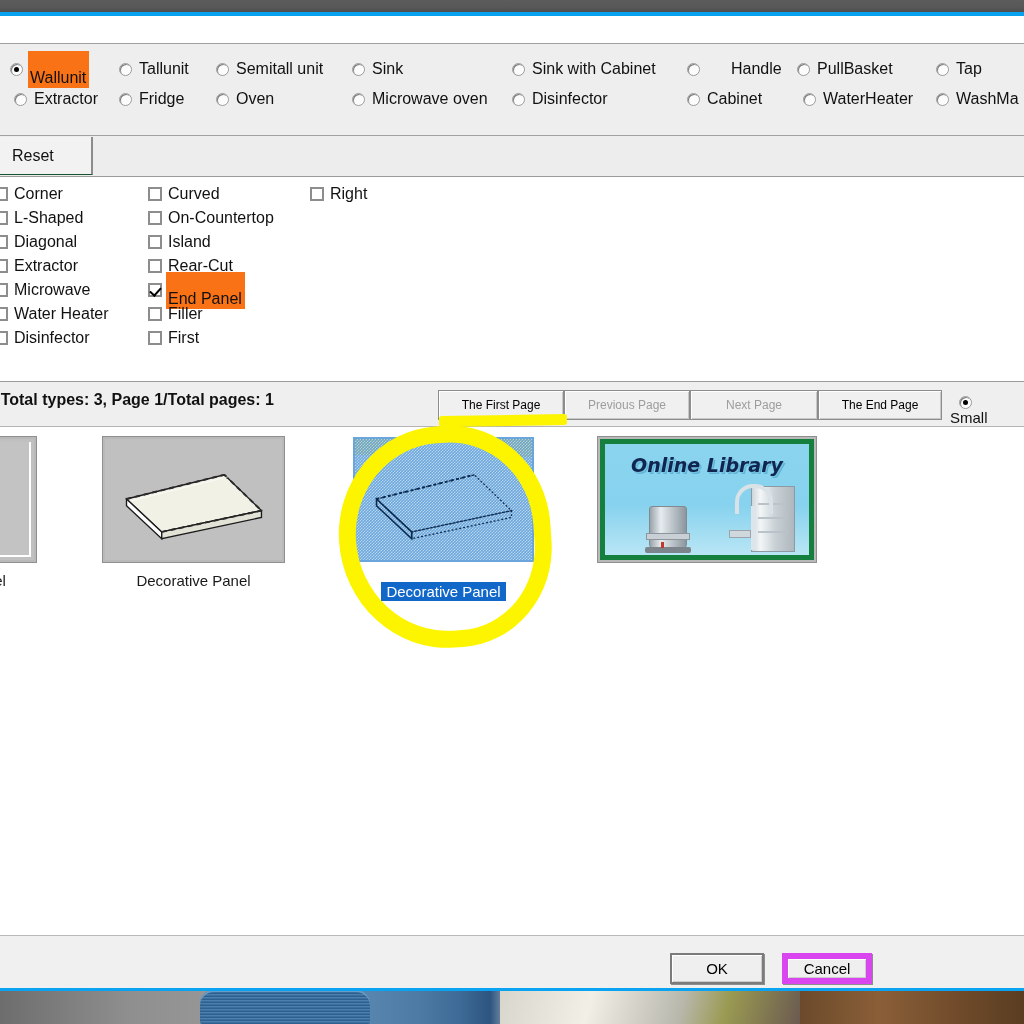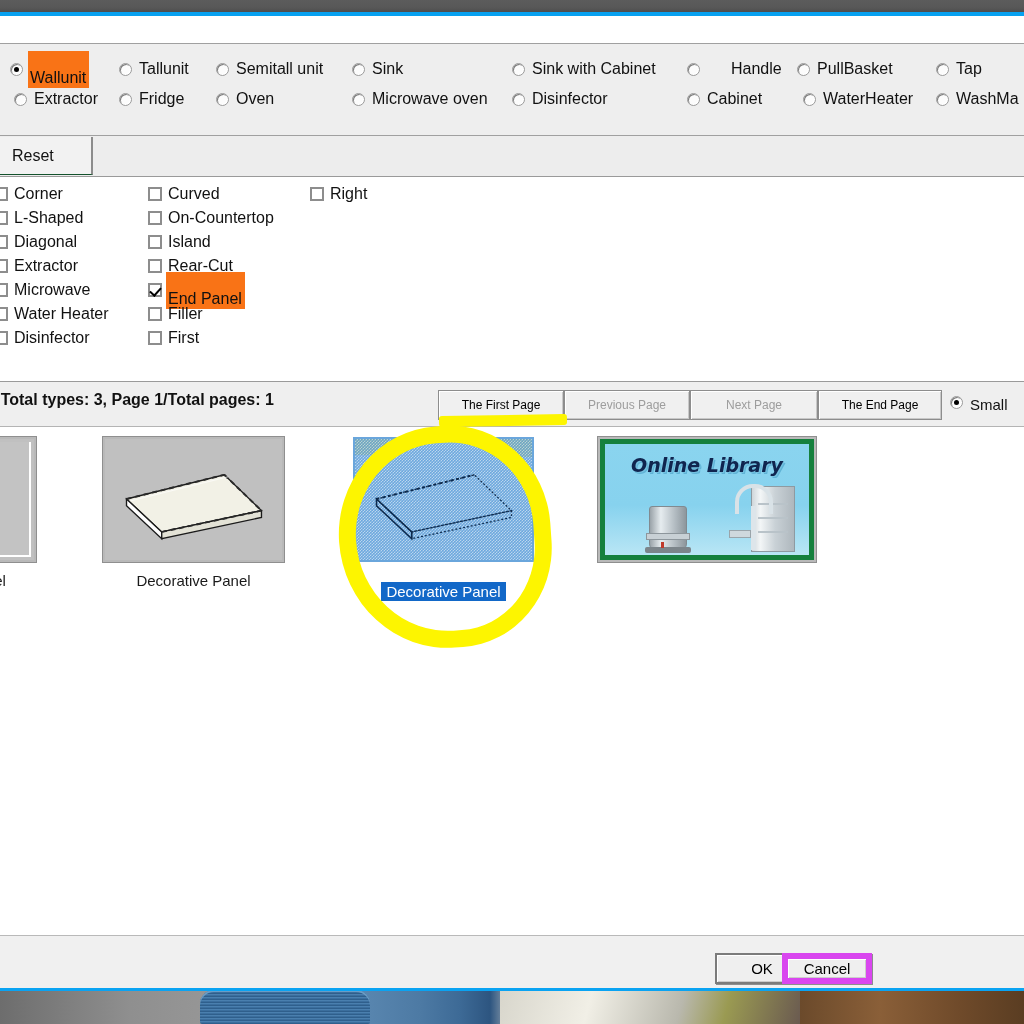--- a/index.html
+++ b/index.html
@@ -135,21 +135,21 @@
     position:absolute;top:8px;height:30px;
     background:#f0f0f0;
     border:1px solid #8d8d8d;
     box-shadow:inset 1px 1px 0 #ffffff, inset -1px -1px 0 #c8c8c8;
     display:flex;align-items:center;justify-content:center;
     font-size:12px;color:#000;box-sizing:border-box;cursor:default;
   }
   .pg-btn.disabled{color:#9d9d9d;}
   .size-radio{
     position:absolute;left:950px;top:14px;height:20px;
-    display:flex;align-items:flex-start;font-size:15px;color:#111;white-space:nowrap;
+    display:flex;align-items:center;font-size:15px;color:#111;white-space:nowrap;flex-direction:column;
   }
 
   
   .gallery{position:absolute;left:0;top:427px;width:1024px;height:508px;background:#ffffff;}
   .thumb{position:absolute;top:10px;}
   .thumb-box{
     position:relative;
     border:2px solid #b9b9b9;
     box-shadow:0 0 0 1px #8f8f8f;
     background:#c0c0c0;box-sizing:border-box;overflow:hidden;
@@ -241,21 +241,21 @@
     position:absolute;left:0;top:935px;width:1024px;height:53px;
     background:#f0f0f0;border-top:1px solid #b9b9b9;box-sizing:border-box;
   }
   .dlg-btn{
     position:absolute;top:17px;height:31px;
     background:#efefef;border:6px solid #d946ef;
     box-shadow:inset 1px 1px 0 #ffffff, inset -1px -1px 0 #cccccc, 1px 1px 0 #8d8d8d;
     display:flex;align-items:center;justify-content:center;
     font-size:15px;color:#000;box-sizing:border-box;cursor:default;
   }
-  #ok-button{left:670px;width:94px;border:2px solid #7b7b7b;margin-left:45px;}
+  #ok-button{left:670px;width:94px;border:2px solid #7b7b7b;}
   #cancel-button{left:782px;width:90px;}
 </style>
 </head>
 <body>
 
 <div id="root">
 
   <div class="bg-photo">
     <div class="denim"></div>
     <div class="diag"></div>

